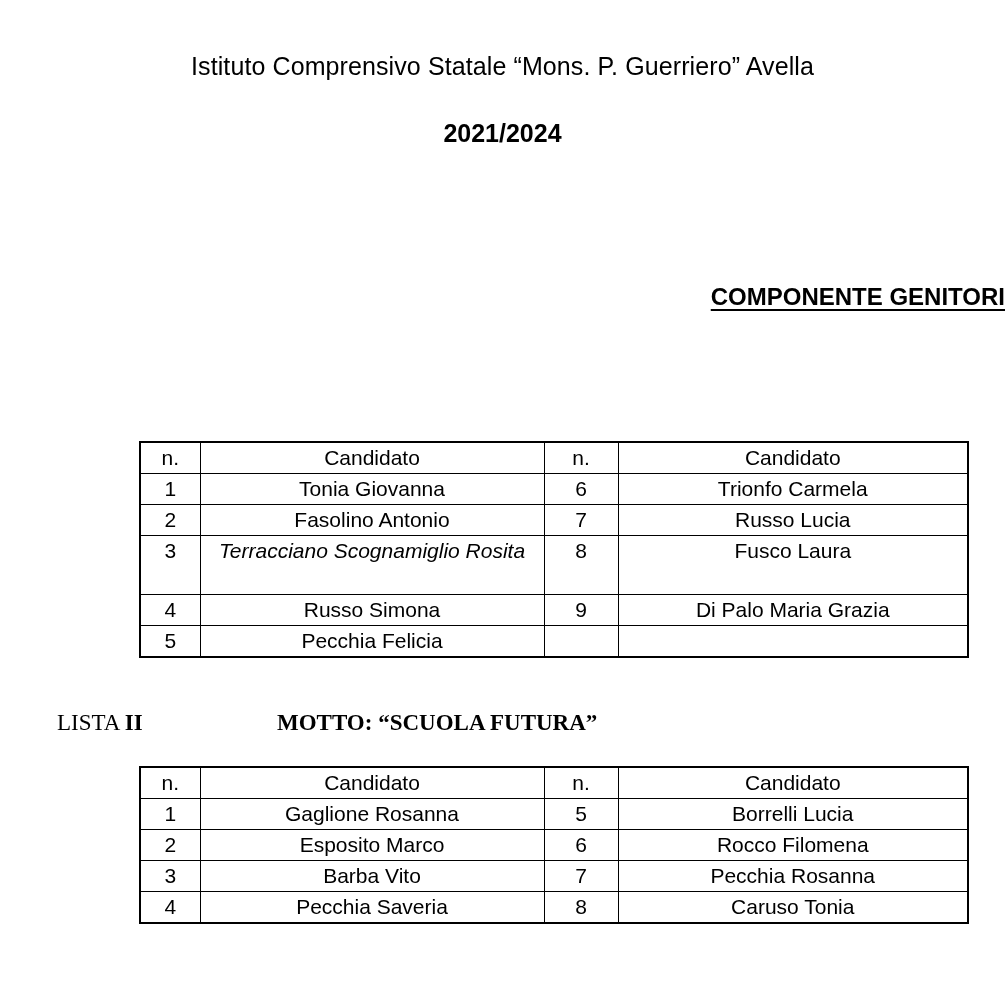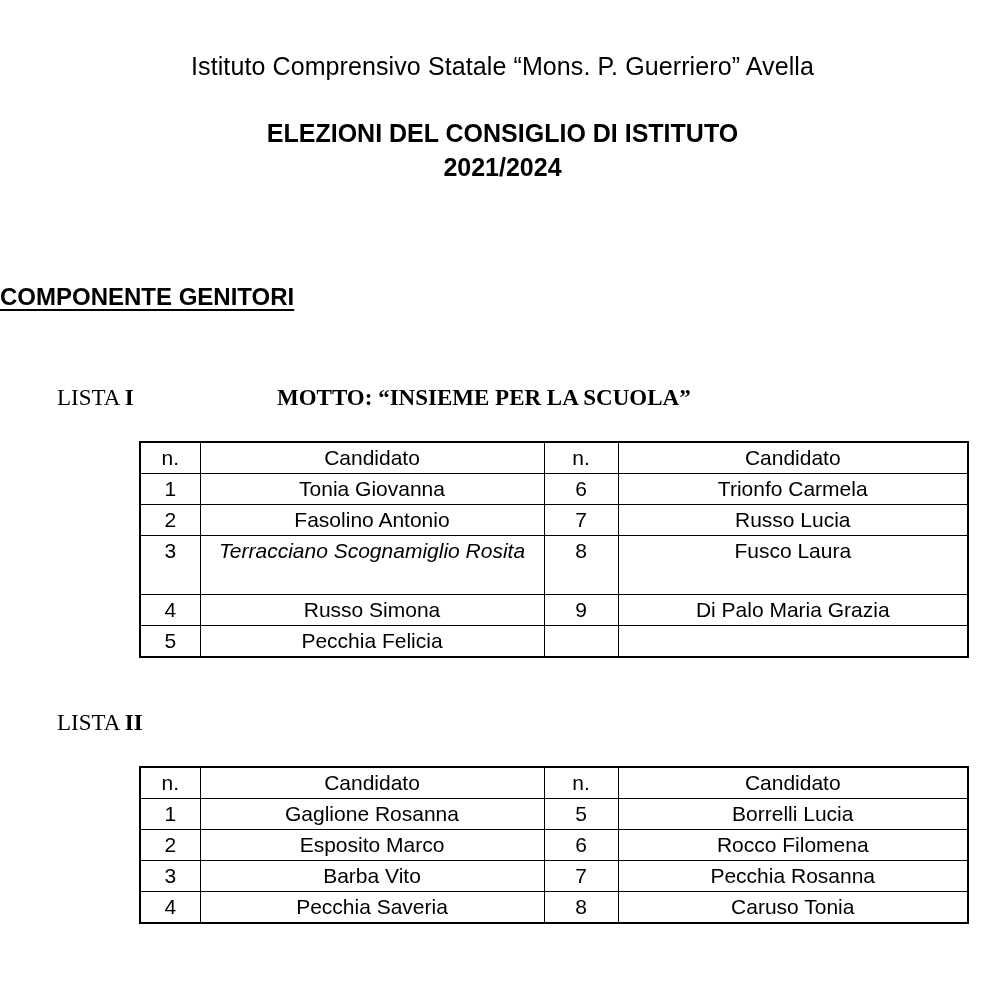--- a/index.html
+++ b/index.html
@@ -47,21 +47,21 @@
     line-height: 34px;
   }
   .election-title .line2 {
     display: block;
   }
   .component-title {
     position: absolute;
     top: 283px;
     left: 0;
     width: 1005px;
-    text-align: left;
+    text-align: right;
     font-family: "Liberation Sans", sans-serif;
     font-size: 24px;
     font-weight: bold;
     text-decoration: underline;
     text-underline-offset: 4px;
   }
 
   
   .lista-row {
     position: absolute;
@@ -123,33 +123,25 @@
   .cand-table td.empty { }
 </style>
 </head>
 <body>
 
 <div class="page">
 
   <div class="school-name">Istituto Comprensivo Statale “Mons. P. Guerriero” Avella</div>
 
   <div class="election-title">
-    <span class="line1">ELEZIONI DEL CONSIGLIO DI ISTITUTO</span>
     <span class="line2">2021/2024</span>
   </div>
 
   <div class="component-title">COMPONENTE GENITORI</div>
 
-  <div class="lista-row" id="lista-row-1">
-    <span class="lista-label">
-      <span>LISTA</span>
-      <span class="lista-number">I</span>
-    </span>
-    <span class="motto">MOTTO: “INSIEME PER LA SCUOLA”</span>
-  </div>
 
   <table class="cand-table" id="table-lista-1">
     <colgroup>
       <col class="num">
         <col class="name">
         <col class="num2">
         <col class="name2">
     </colgroup>
     <tbody>
       <tr>
@@ -189,20 +181,21 @@
         <td class="empty"></td>
       </tr>
     </tbody>
   </table>
 
   <div class="lista-row" id="lista-row-2">
     <span class="lista-label">
       <span>LISTA</span>
       <span class="lista-number">II</span>
     </span>
+    <span class="motto">MOTTO: “SCUOLA FUTURA”</span>
   </div>
 
   <table class="cand-table" id="table-lista-2">
     <colgroup>
       <col class="num">
         <col class="name">
         <col class="num2">
         <col class="name2">
     </colgroup>
     <tbody>

